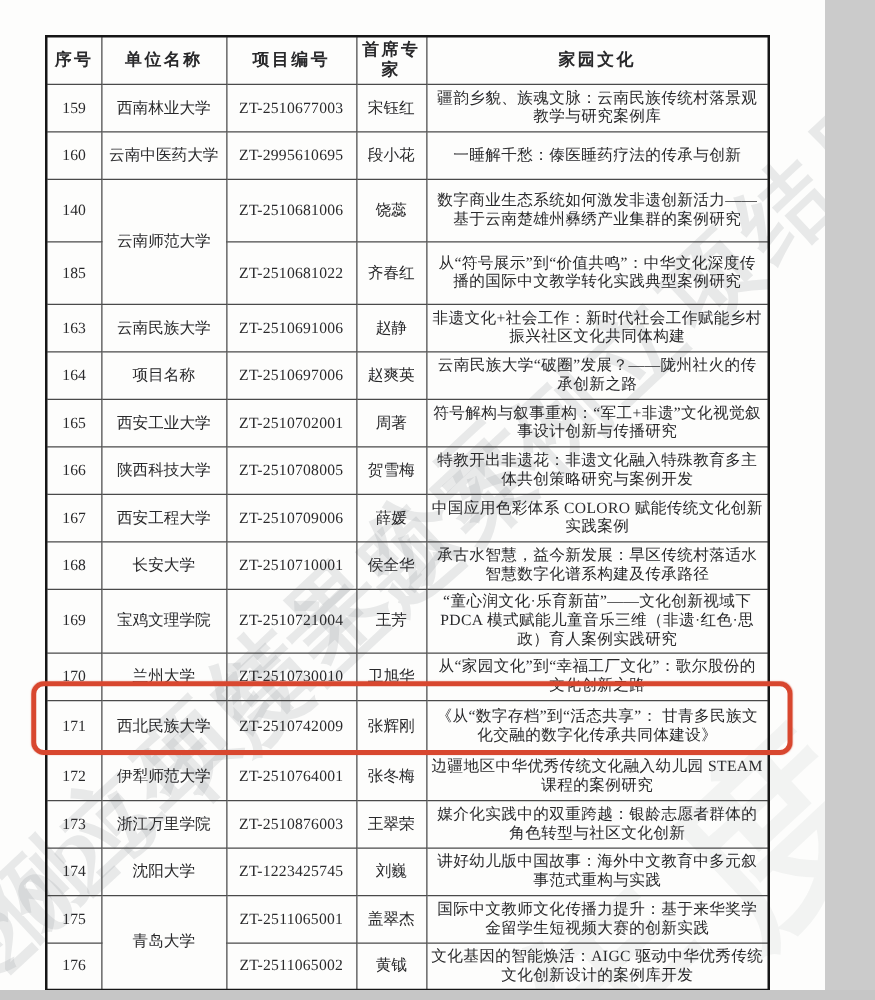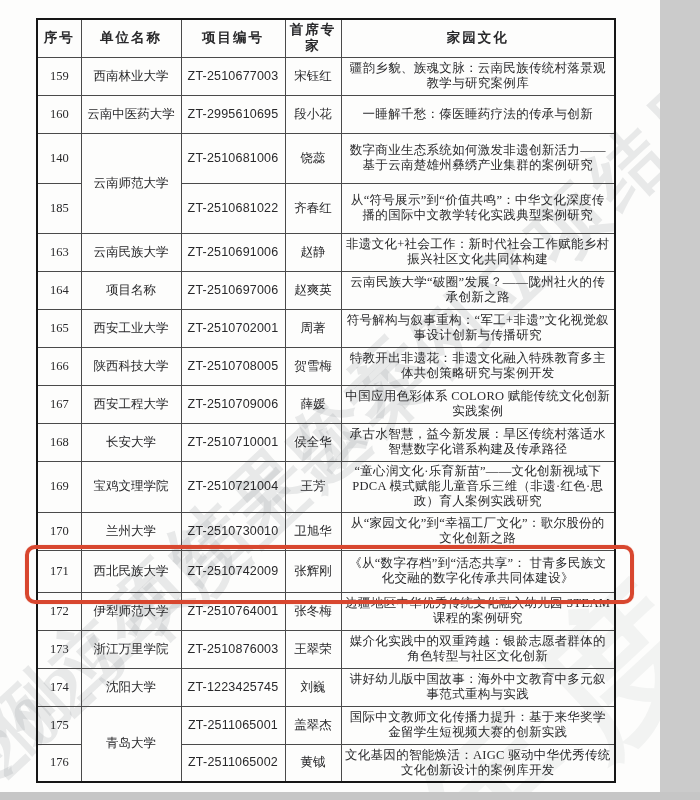--- a/index.html
+++ b/index.html
@@ -19,36 +19,36 @@
     font-size:74px;font-weight:bold;letter-spacing:8px;
     color:rgba(138,143,150,0.18);
     transform:rotate(-43deg);transform-origin:left center;
   }
   .wm.big{font-size:150px;color:rgba(150,154,160,0.10);letter-spacing:24px;}
   .wm1{left:-10px;top:715px;}
   .wm2{left:-430px;top:1090px;}
   .wm3{left:150px;top:1010px;}
   
   table.grid{
-    position:absolute;left:36px;top:18px;width:578px;
+    position:absolute;left:36px;top:28px;width:578px;
     border-collapse:collapse;table-layout:fixed;
     background:transparent;
   }
   table.grid th,table.grid td{
     border:1px solid #4a4a4a;
     color:#29292b;
     font-size:12.5px;line-height:1.22;
     text-align:center;vertical-align:middle;
     padding:2px 3px;
     overflow:hidden;
   }
   table.grid{border:2px solid #161616;}
   table.grid thead th{font-weight:bold;font-size:13.5px;letter-spacing:2px;}
   td.name{text-align:left;padding:2px 7px;letter-spacing:0.3px;}
-  td.code{font-family:Liberation Sans, sans-serif;font-size:12.5px;letter-spacing:0.2px;}
+  td.code{font-family:Liberation Serif, serif;font-size:12.5px;letter-spacing:0.2px;}
   tr.rh{height:38px;}
   tr.r2{height:38px;padding-left:44px;}
   tr.r3{height:50px;}
   tr.r171{height:42px;}
   col.c-no{width:44px;}
   col.c-unit{width:100px;}
   col.c-code{width:104px;}
   col.c-expert{width:56px;}
   col.c-name{width:274px;}
   

